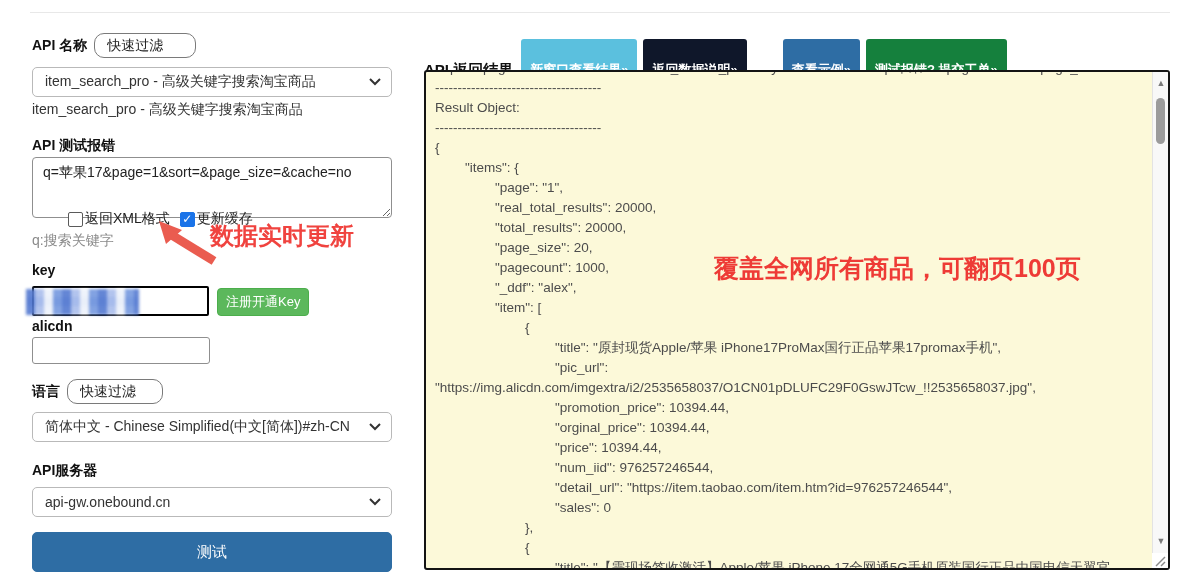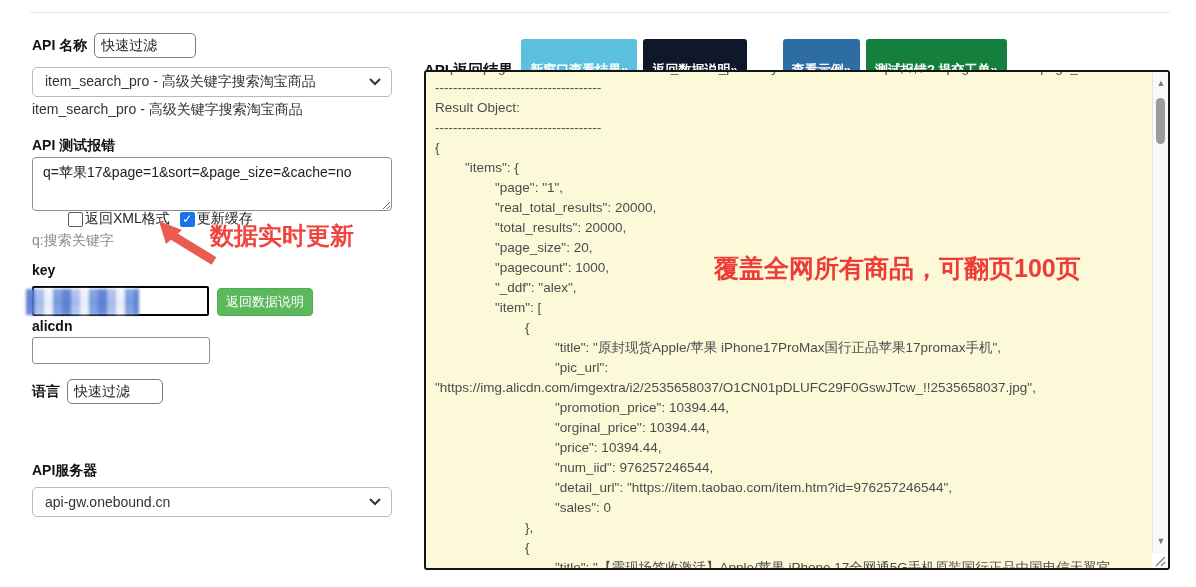--- a/index.html
+++ b/index.html
@@ -6,27 +6,27 @@
   html,body { background:#fff; }
   body { font-family:"Liberation Sans","DejaVu Sans",sans-serif; color:#222; }
   .page { position:relative; width:1196px; height:587px; background:#fff; overflow:hidden; }
   .top-divider { position:absolute; left:30px; top:12px; width:1140px; height:1px; background:#e8e8e8; }
 
   
   .left-panel { position:absolute; left:30px; top:0; width:360px; height:587px; }
   .lp-abs { position:absolute; left:2px; }
   .bold-label { font-size:14px; font-weight:bold; color:#111; }
   .inline-row { display:flex; align-items:center; gap:7px; }
-  .filter-input { height:25px; border:1px solid #7a7a7a; border-radius:5px; padding:0 6px;
+  .filter-input { height:25px; border:1px solid #7a7a7a; border-radius:10px; padding:0 12px;
                   font-size:14px; color:#222; font-family:inherit; outline:none; }
   .sel { width:360px; height:30px; border:1px solid #b9b9b9; border-radius:5px; background:#fff;
          display:flex; align-items:center; padding:0 10px 0 12px; font-size:14px; color:#333; cursor:default; }
   .sel .sel-text { flex:1 1 auto; white-space:nowrap; overflow:hidden; }
   .caption { font-size:14px; color:#333; }
-  .params-textarea { width:360px; height:54px; border:1px solid #8f8f8f; border-radius:4px;
+  .params-textarea { width:360px; height:61px; border:1px solid #8f8f8f; border-radius:4px;
                      padding:5px 10px; font-size:14px; color:#222; font-family:inherit;
                      resize:both; outline:none; line-height:18px; }
   .cb-row { display:flex; align-items:center; font-size:14px; color:#222; }
   .cb { width:15px; height:15px; border-radius:2px; display:inline-block; margin-right:2px; flex:0 0 auto; }
   .cb.unchecked { background:#fff; border:1.5px solid #5a5a5a; }
   .cb.checked { background:#1a73e8; border:1.5px solid #1a73e8; color:#fff; font-size:12px;
                 line-height:13px; text-align:center; font-weight:bold; }
   .cb-label { margin-right:10px; }
   .hint { font-size:14px; color:#8a8a8a; }
   .key-input { width:177px; height:30px; border:2px solid #000; border-radius:2px; padding:0 6px;
@@ -114,42 +114,49 @@
     </svg>
     <div class="red-note-left">数据实时更新</div>
 
     <div class="lp-abs hint" style="top:232px;">q:搜索关键字</div>
 
     <div class="lp-abs bold-label" style="top:262px;">key</div>
 
     <div class="lp-abs" style="top:286px; width:360px; position:absolute;">
       <input class="key-input" style="">
       <div class="mosaic"></div>
-      <button class="btn-green" style="position:absolute; left:185px; top:2px;">返回数据说明</button>
+      <button class="btn-green" style="position:absolute; left:185px; top:2px;">注册开通Key</button>
     </div>
 
     <div class="lp-abs bold-label" style="top:318px;">alicdn</div>
 
     <input class="lp-abs secret-input" style="top: 337px;" value="">
 
     <div class="lp-abs inline-row" style="top:379px;">
       <span class="bold-label">语言</span>
       <input class="filter-input" style="width: 96px;" value="快速过滤">
     </div>
 
+    <div class="lp-abs sel" style="top:412px;">
+      <span class="sel-text">简体中文 - Chinese Simplified(中文[简体])#zh-CN</span>
+      <svg width="12" height="8">
+        <path d="M1 1 L6 6 L11 1" stroke="#333" fill="none" stroke-width="2"></path>
+      </svg>
+    </div>
 
     <div class="lp-abs bold-label" style="top:462px;">API服务器</div>
 
     <div class="lp-abs sel" style="top:487px;gap:9px;">
       <span class="sel-text">api-gw.onebound.cn</span>
       <svg width="12" height="8">
         <path d="M1 1 L6 6 L11 1" stroke="#333" fill="none" stroke-width="2"></path>
       </svg>
     </div>
 
+    <button class="lp-abs btn-test" style="top:532px;">测试</button>
   </div>
 
   <div class="right-panel">
 
     <div class="rp-header">
       <span class="rp-title">API 返回结果</span>
       <button class="rbtn rbtn-0">新窗口查看结果»</button>
       <button class="rbtn rbtn-1">返回数据说明»</button>
       <button class="rbtn rbtn-2">查看示例»</button>
       <button class="rbtn rbtn-3">测试报错? 提交工单»</button>

